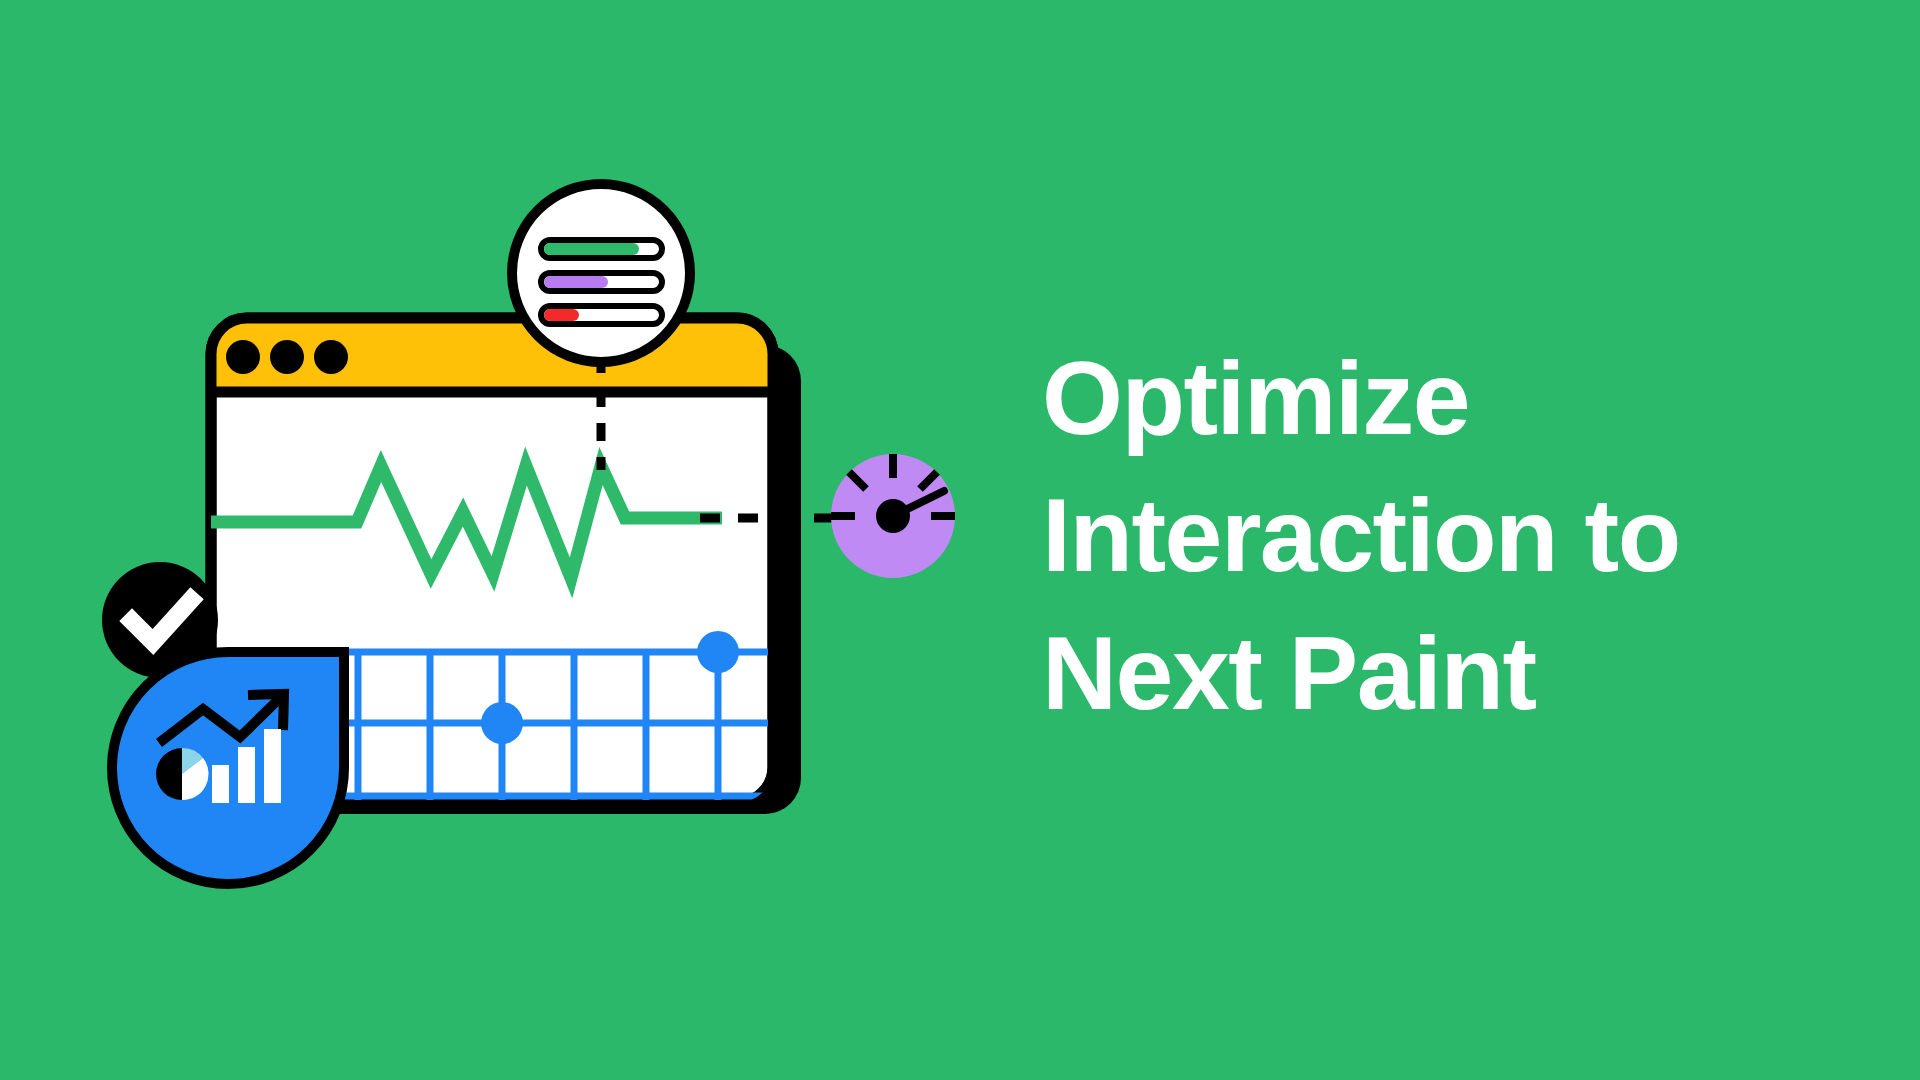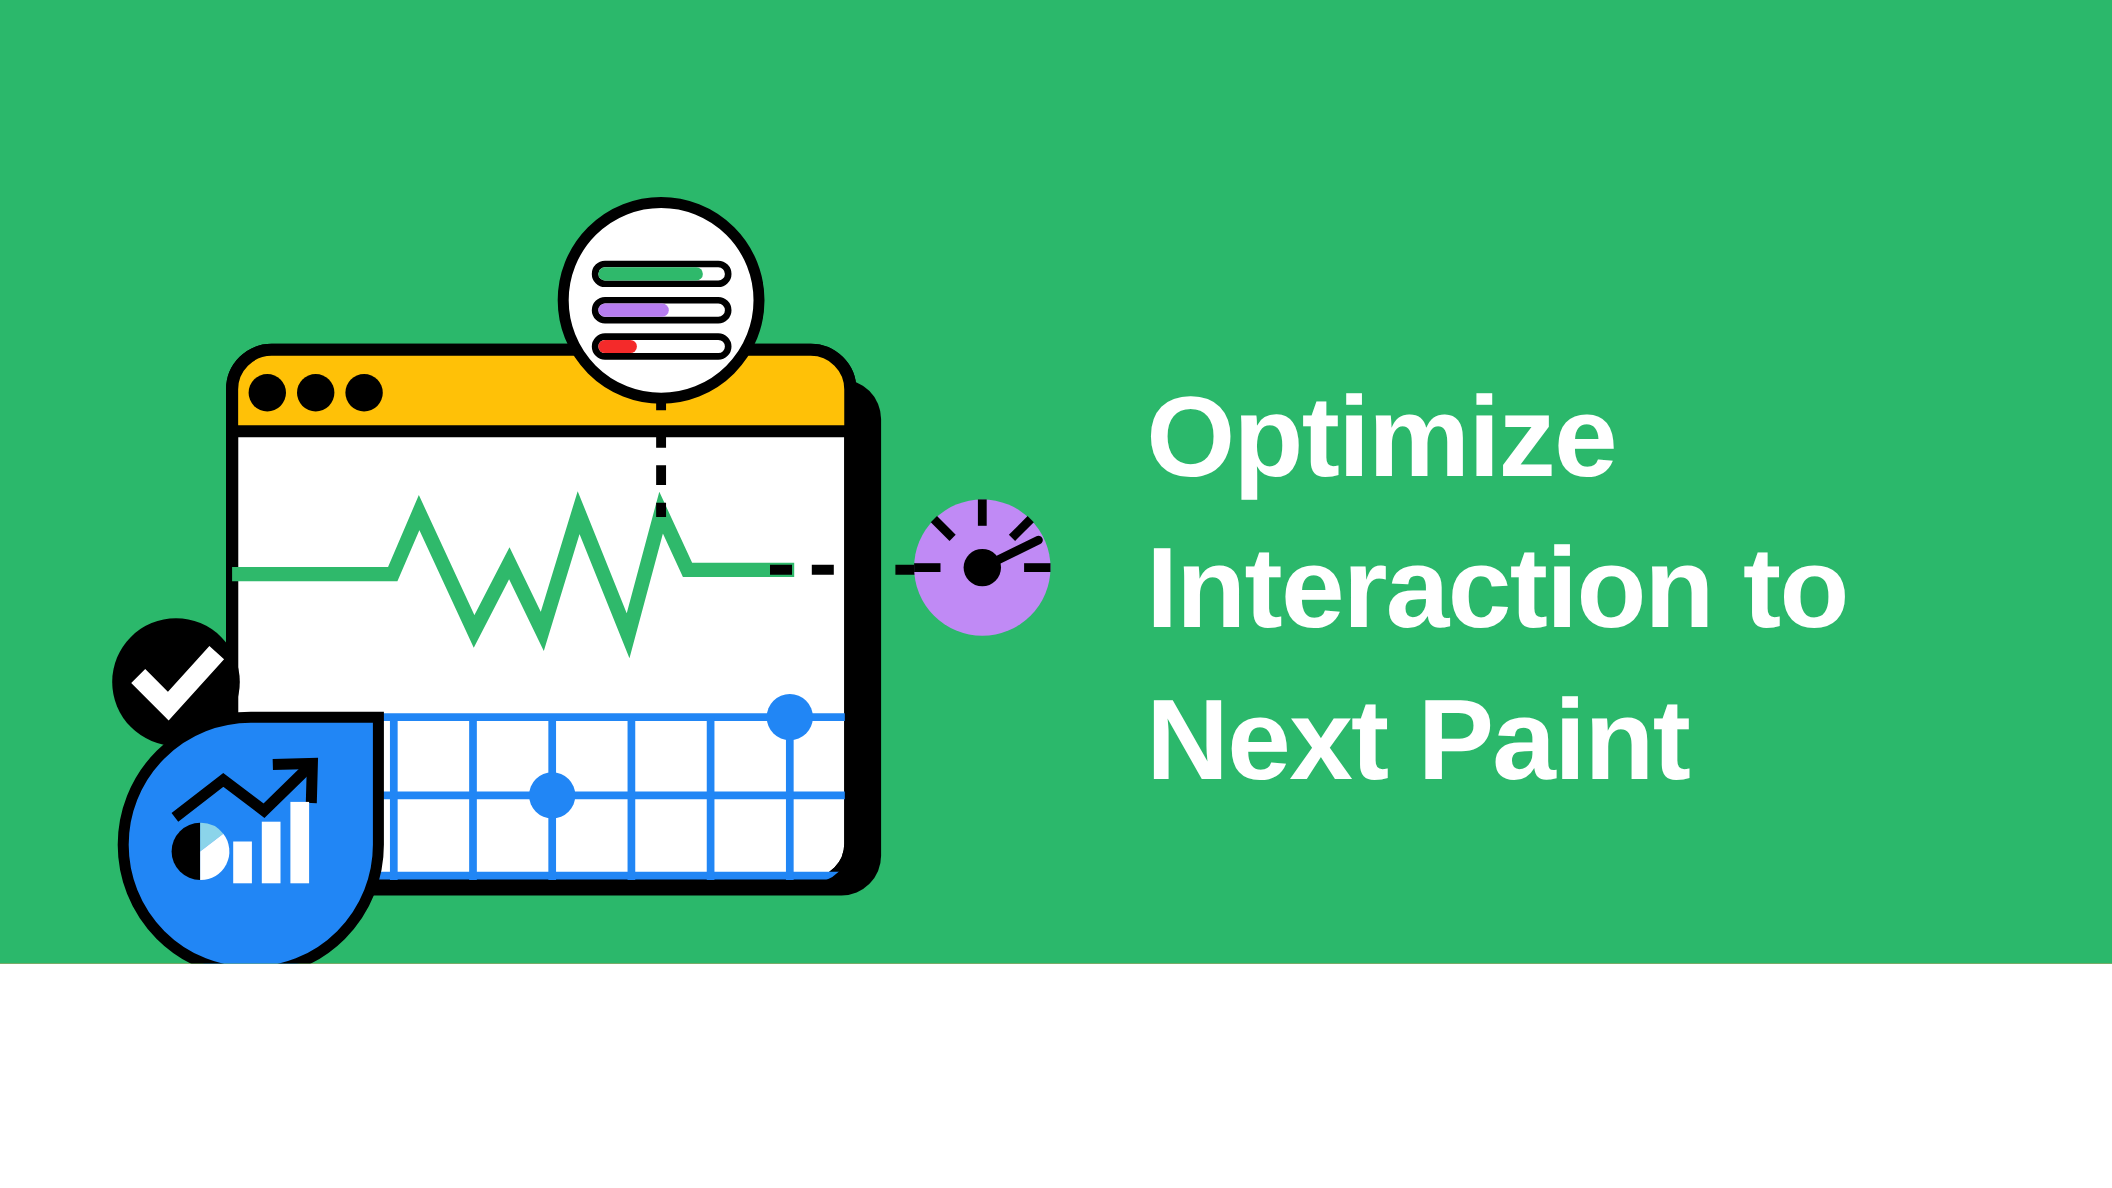--- a/index.html
+++ b/index.html
@@ -7,22 +7,22 @@
     margin: 0;
     padding: 0;
     width: 1920px;
     height: 1080px;
     overflow: hidden;
     font-family: "Liberation Sans", sans-serif;
   }
   #stage {
     position: relative;
     width: 1920px;
-    height: 876px;
-    background: #a16207;
+    height: 1080px;
+    background: #000000;
     overflow: hidden;
   }
   #art {
     position: absolute;
     left: 0;
     top: 0;
     width: 1920px;
     height: 1080px;
   }
   .headline {

